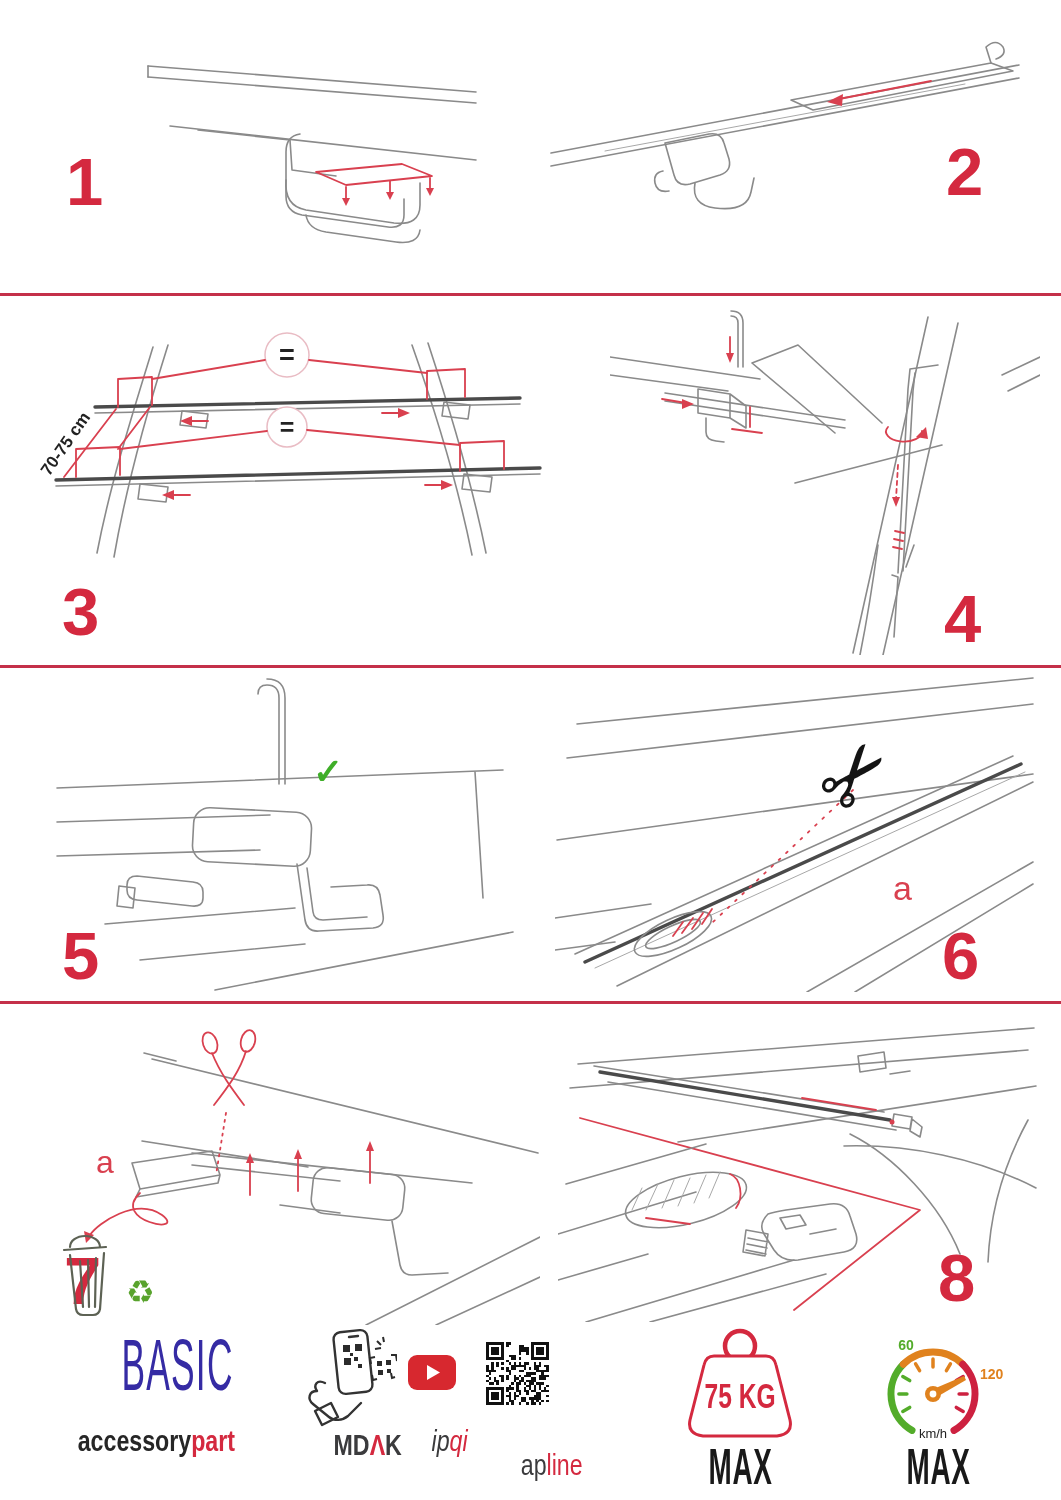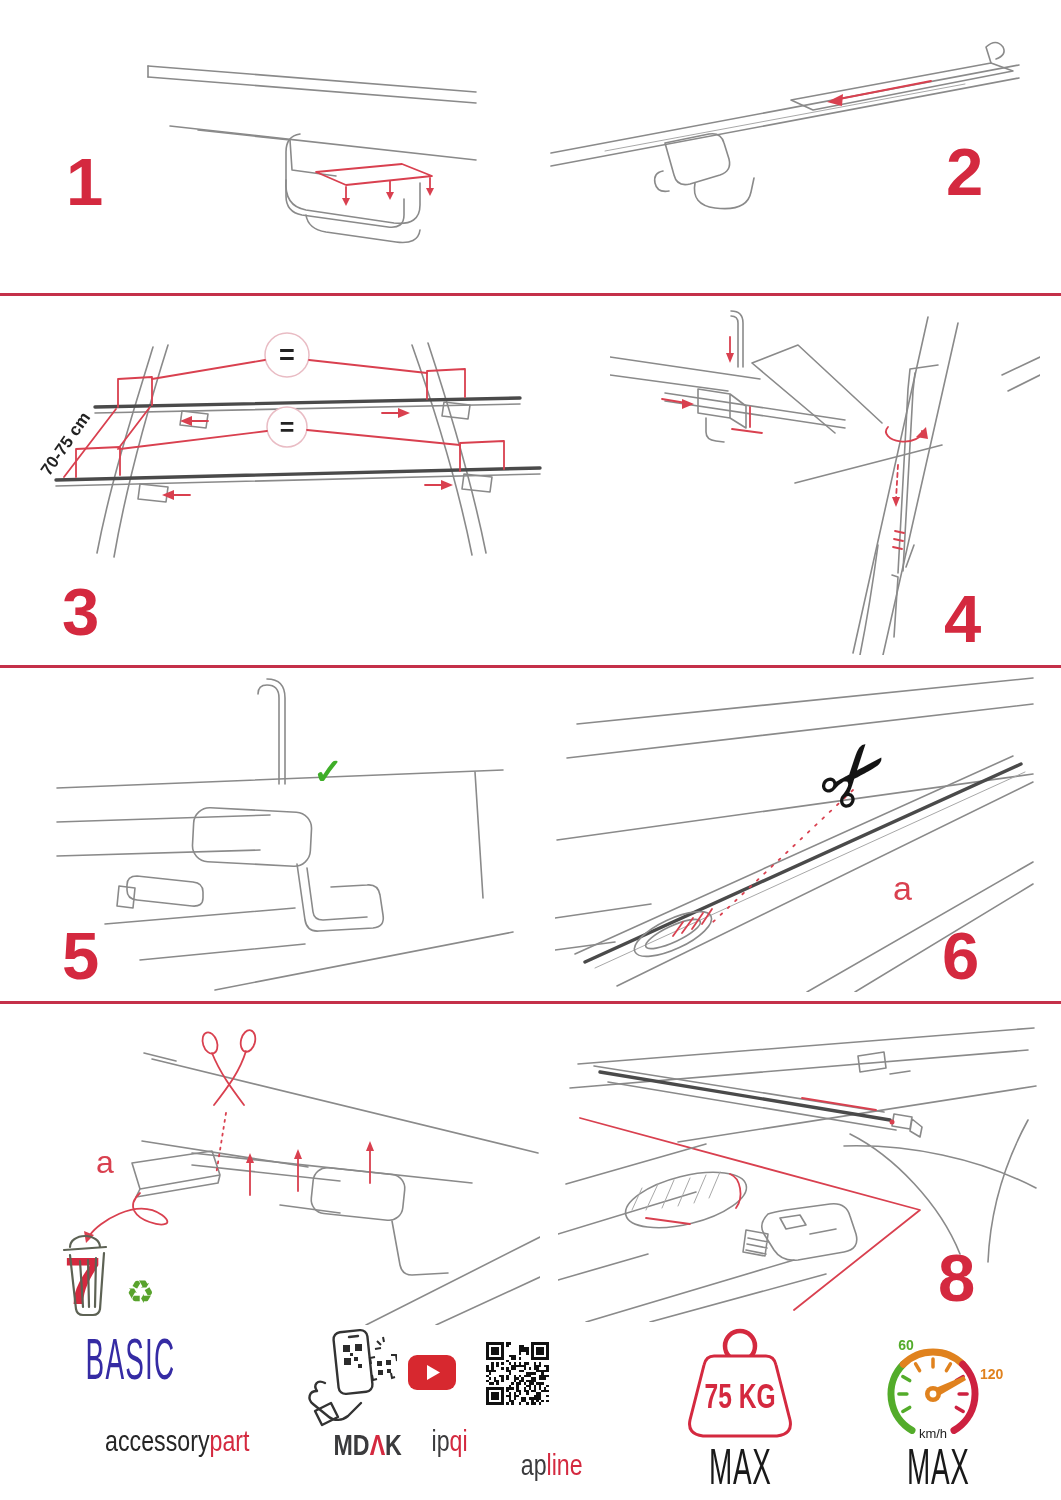--- a/index.html
+++ b/index.html
@@ -8,26 +8,26 @@
   .divider{position:absolute;left:0;width:1061px;height:3px;background:#c43049;}
   .step-num{position:absolute;font-size:67px;font-weight:600;color:#d4293f;line-height:1;letter-spacing:-1px;}
   svg{display:block;}
   svg .g{stroke:#8a8a8a;fill:none;stroke-width:1.6;stroke-linecap:round;stroke-linejoin:round;}
   svg .gt{stroke:#a8a8a8;fill:none;stroke-width:1;stroke-linecap:round;}
   svg .gd{stroke:#4a4a4a;fill:none;stroke-width:3.4;stroke-linecap:round;}
   svg .r{stroke:#d9404f;fill:none;stroke-width:1.8;stroke-linecap:round;stroke-linejoin:round;}
   svg .rf{fill:#d9404f;stroke:none;}
   svg text{font-family:"Liberation Sans",sans-serif;}
   .squeeze{display:inline-block;transform:scaleX(0.8);transform-origin:center;}
-  .brand-name{position:absolute;top:0;width:100%;text-align:left;color:#352ba4;font-size:45px;font-weight:500;line-height:1;}
+  .brand-name{position:absolute;top:0;width:100%;text-align:right;color:#352ba4;font-size:57px;font-weight:500;line-height:1;}
   .brand-name .bn{display:inline-block;transform:scale(0.62,1.28);transform-origin:center;letter-spacing:2px;}
-  .brand-sub{position:absolute;top:88px;width:100%;text-align:right;font-size:29px;font-weight:400;color:#262626;white-space:nowrap;}
+  .brand-sub{position:absolute;top:88px;width:100%;text-align:left;font-size:29px;font-weight:700;color:#262626;white-space:nowrap;}
   .logo-label{position:absolute;top:1429px;font-size:27px;font-weight:700;color:#3b3b3d;text-align:right;white-space:nowrap;}
   .red-part{color:#d4293f;}
-  .max-label{position:absolute;text-align:center;font-size:45px;font-weight:400;color:#191919;line-height:1;}
+  .max-label{position:absolute;text-align:center;font-size:45px;font-weight:700;color:#191919;line-height:1;}
   .max-label .mx{display:inline-block;transform:scale(0.62,1.12);transform-origin:center;letter-spacing:1px;}
 </style>
 </head>
 <body>
 
 <div class="page">
 
   <div class="step-num" style="left:66px;top:148px;">1</div>
   <svg class="abs" style="left:140px;top:30px;" width="340" height="220" viewBox="0 0 340 220">
     <path class="g" d="M8 36 L336 62"></path>
@@ -247,21 +247,21 @@
         <rect x="75" y="43" width="5" height="5"></rect>
         <rect x="84" y="42" width="4" height="4"></rect>
     </g>
   </svg>
   <div class="logo-label" style="left:286px;top:1429px;width:124px;"><span class="squeeze" style="font-size:29px;"><span>MD</span><span class="red-part">Λ</span><span>K</span></span></div>
 
   <svg class="abs" style="left:408px;top:1355px;" width="48" height="35" viewBox="0 0 48 35">
     <rect x="0" y="0" width="48" height="35" rx="9" fill="#d7282f"></rect>
     <polygon points="19,10 19,25 32,17.5" fill="#ffffff"></polygon>
   </svg>
-  <div class="logo-label" style="left:394px;top:1425px;width:78px;"><span class="squeeze" style="font-weight:500;font-size:29px;"><span>ip</span><span class="red-part">qi</span></span></div>
+  <div class="logo-label" style="left:394px;top:1425px;width:78px;font-style:italic;"><span class="squeeze" style="font-weight:500;font-size:29px;"><span>ip</span><span class="red-part">qi</span></span></div>
 
   <svg id="apline-qr" class="abs" style="left:486px;top:1342px;" width="63" height="63" viewBox="0 0 25 25" shape-rendering="crispEdges">
       <rect x="8" y="0" width="1" height="1" fill="#111"></rect>
       <rect x="9" y="0" width="1" height="1" fill="#111"></rect>
       <rect x="8" y="1" width="1" height="1" fill="#111"></rect>
       <rect x="13" y="1" width="1" height="1" fill="#111"></rect>
       <rect x="14" y="1" width="1" height="1" fill="#111"></rect>
       <rect x="13" y="2" width="1" height="1" fill="#111"></rect>
       <rect x="14" y="2" width="1" height="1" fill="#111"></rect>
       <rect x="15" y="2" width="1" height="1" fill="#111"></rect>

